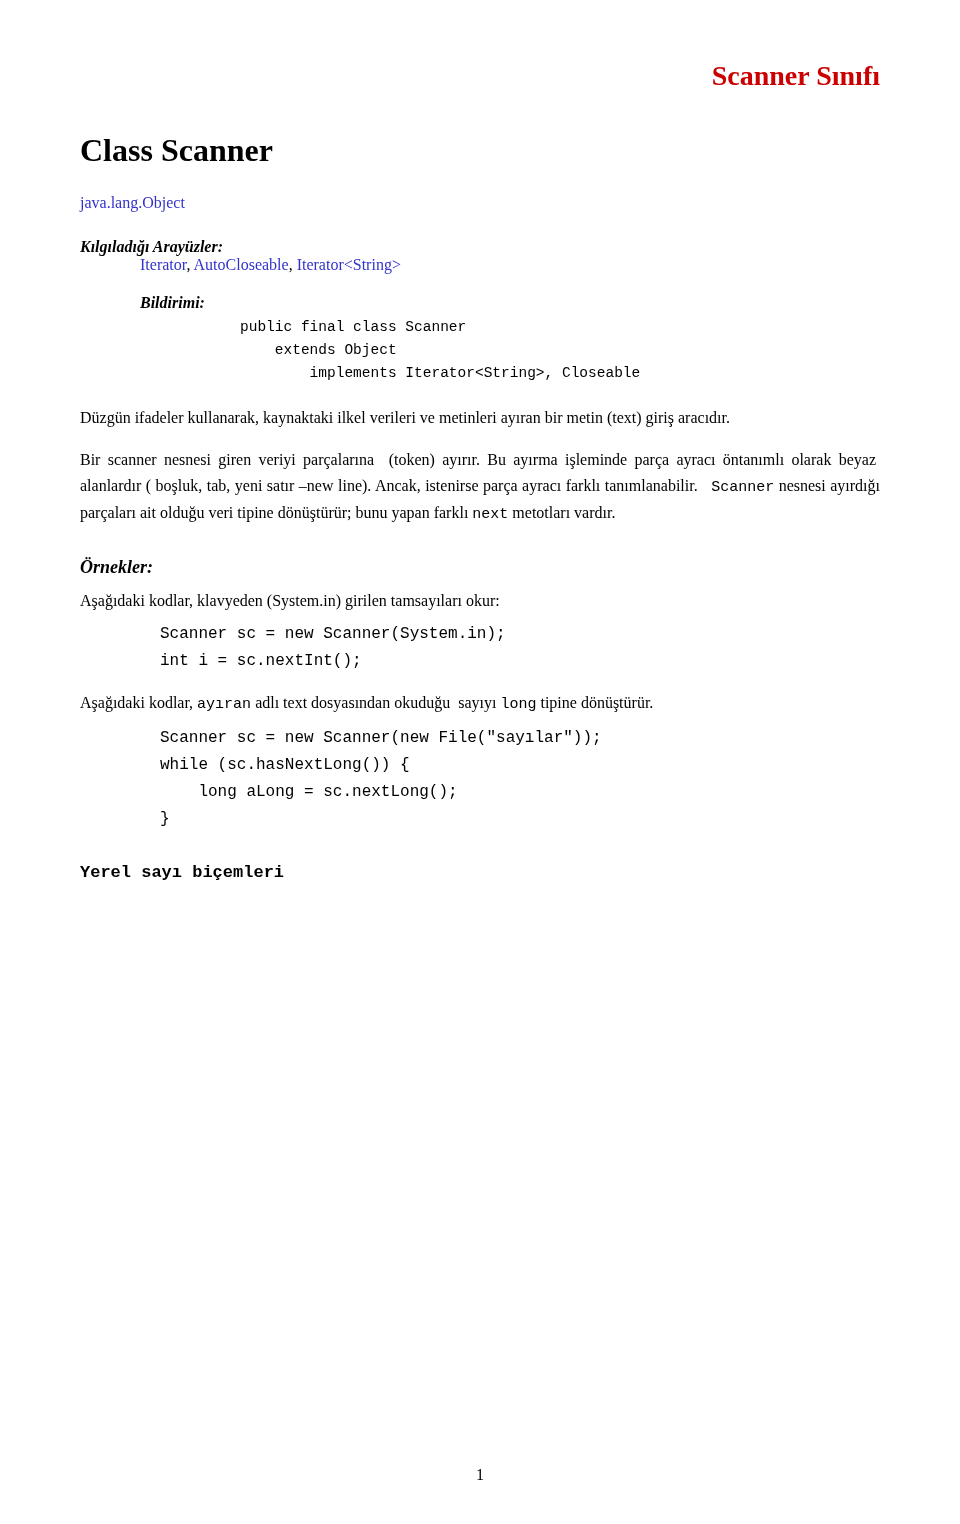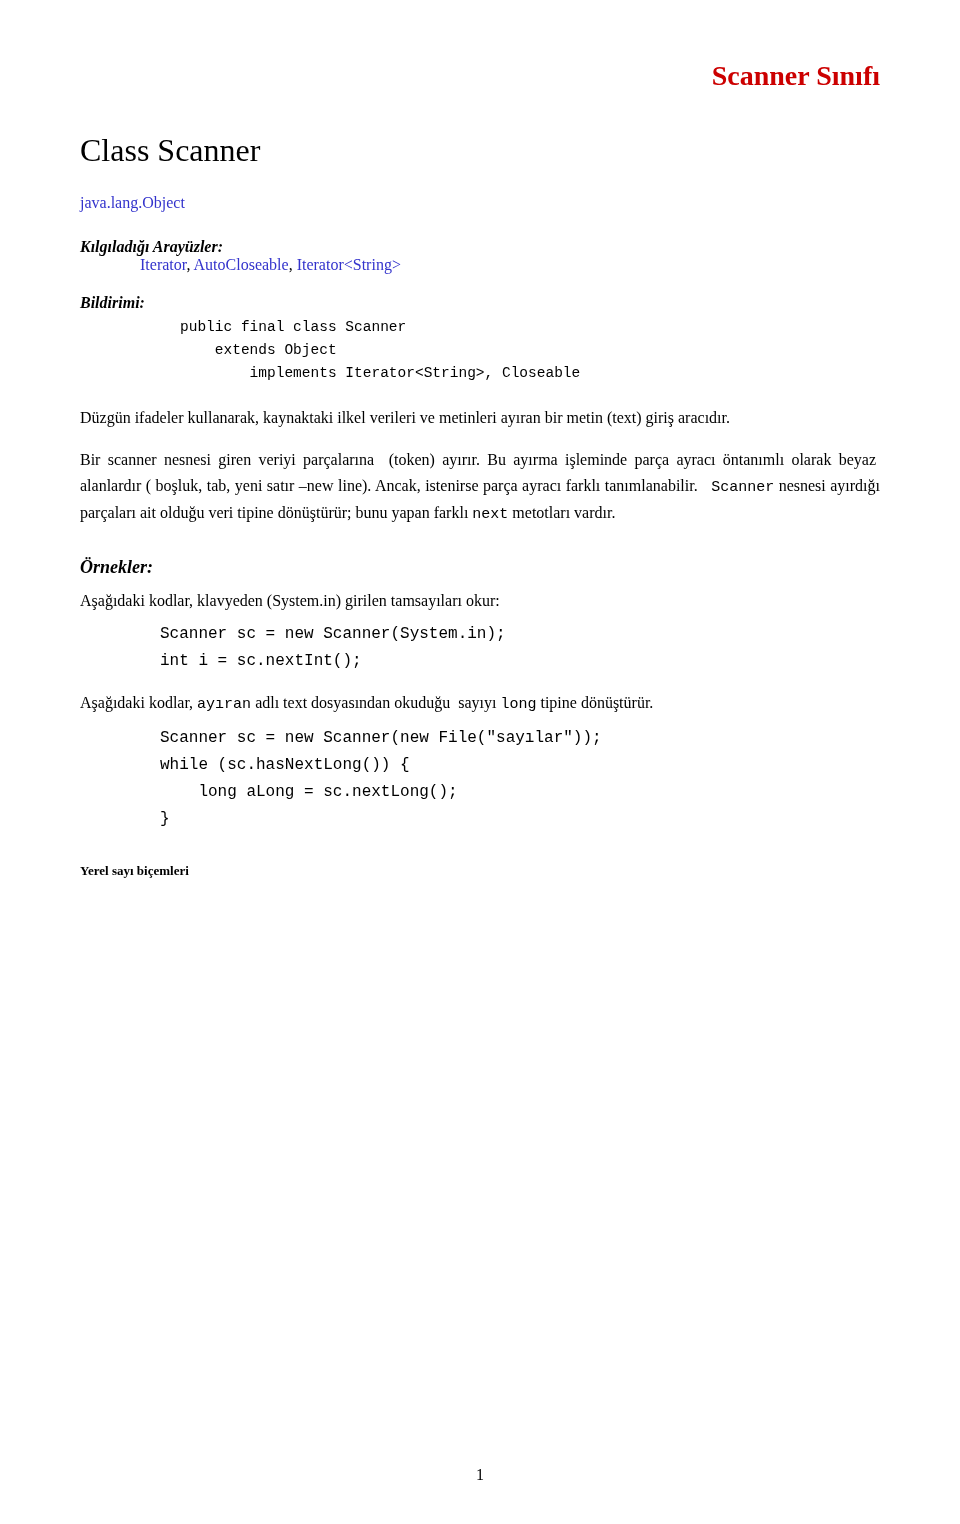--- a/index.html
+++ b/index.html
@@ -36,21 +36,21 @@
 
     .java-util {
       font-size: 16px;
       color: #000000;
       margin-bottom: 8px;
       font-family: 'Times New Roman', Times, serif;
     }
 
     .class-scanner {
       font-size: 32px;
-      font-weight: normal;
+      font-weight: bold;
       color: #000000;
       margin-bottom: 20px;
       font-family: 'Times New Roman', Times, serif;
     }
 
     .link-blue {
       color: #3333cc;
       text-decoration: none;
     }
 
@@ -81,20 +81,21 @@
       font-family: Liberation Serif, serif;
     }
 
     .interfaces-line {
       margin-left: 60px;
       font-size: 16px;
       margin-bottom: 20px;
     }
 
     .declaration-block {
+      margin-left: 60px;
       margin-bottom: 20px;
     }
 
     .declaration-block .decl-label {
       font-style: italic;
       font-weight: bold;
       font-size: 16px;
       margin-bottom: 4px;
     }
 
@@ -135,23 +136,24 @@
       margin-bottom: 14px;
     }
 
     .inline-code {
       font-family: 'Courier New', Courier, monospace;
       font-size: 15px;
     }
 
     .subsection-heading {
       font-weight: bold;
-      font-size: 13px;
+      font-size: 17px;
       margin-top: 30px;
       margin-bottom: 22px;
+      font-family: Liberation Mono, monospace;
     }
 
     .page-number {
       position: absolute;
       bottom: 40px;
       left: 50%;
       transform: translateX(-50%);
       font-size: 16px;
     }
   </style>

